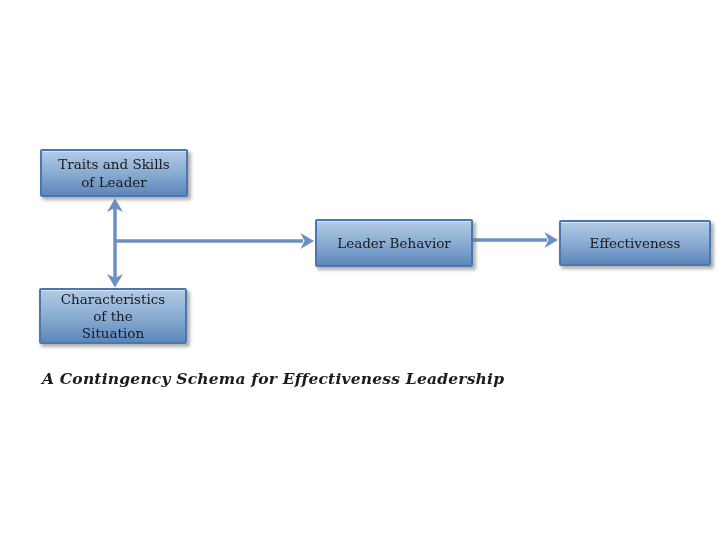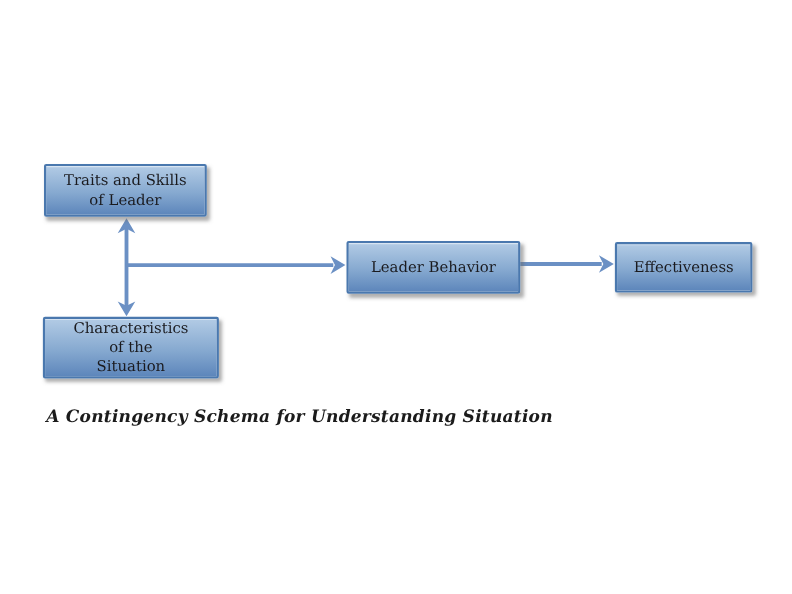--- a/index.html
+++ b/index.html
@@ -47,23 +47,23 @@
                 inset 0 1px 0 rgba(255,255,255,0.45);
     color: var(--box-text, #1a1a1e);
     font-weight: normal;
     font-size: 13.5px;
     line-height: 18px;
   }
   .box .label {
     white-space: pre-line;
   }
   .box-traits        { left: 40px;  top: 149px; width: 148px; height: 48px; }
-  .box-situation     { left: 39px;  top: 288px; width: 160px; height: 56px; line-height: 17px; }
+  .box-situation     { left: 39px;  top: 288px; width: 148px; height: 56px; line-height: 17px; }
   .box-behavior      { left: 315px; top: 219px; width: 158px; height: 48px; }
-  .box-effectiveness { left: 559px; top: 220px; width: 125px; height: 46px; }
+  .box-effectiveness { left: 559px; top: 220px; width: 152px; height: 46px; }
   .caption {
     position: absolute;
     left: 42px;
     top: 369px;
     font-style: italic;
     font-weight: bold;
     font-size: 15.5px;
     color: var(--caption-text, #1b1b1b);
     letter-spacing: 0.2px;
   }
@@ -111,16 +111,16 @@
   </div>
 
   <div class="box box-behavior">
     <span class="label">Leader Behavior</span>
   </div>
 
   <div class="box box-effectiveness">
     <span class="label">Effectiveness</span>
   </div>
 
-  <div class="caption">A Contingency Schema for Understanding Situation</div>
+  <div class="caption">A Contingency Schema for Effectiveness Leadership</div>
 
 
 </div>
 
 </body></html>

